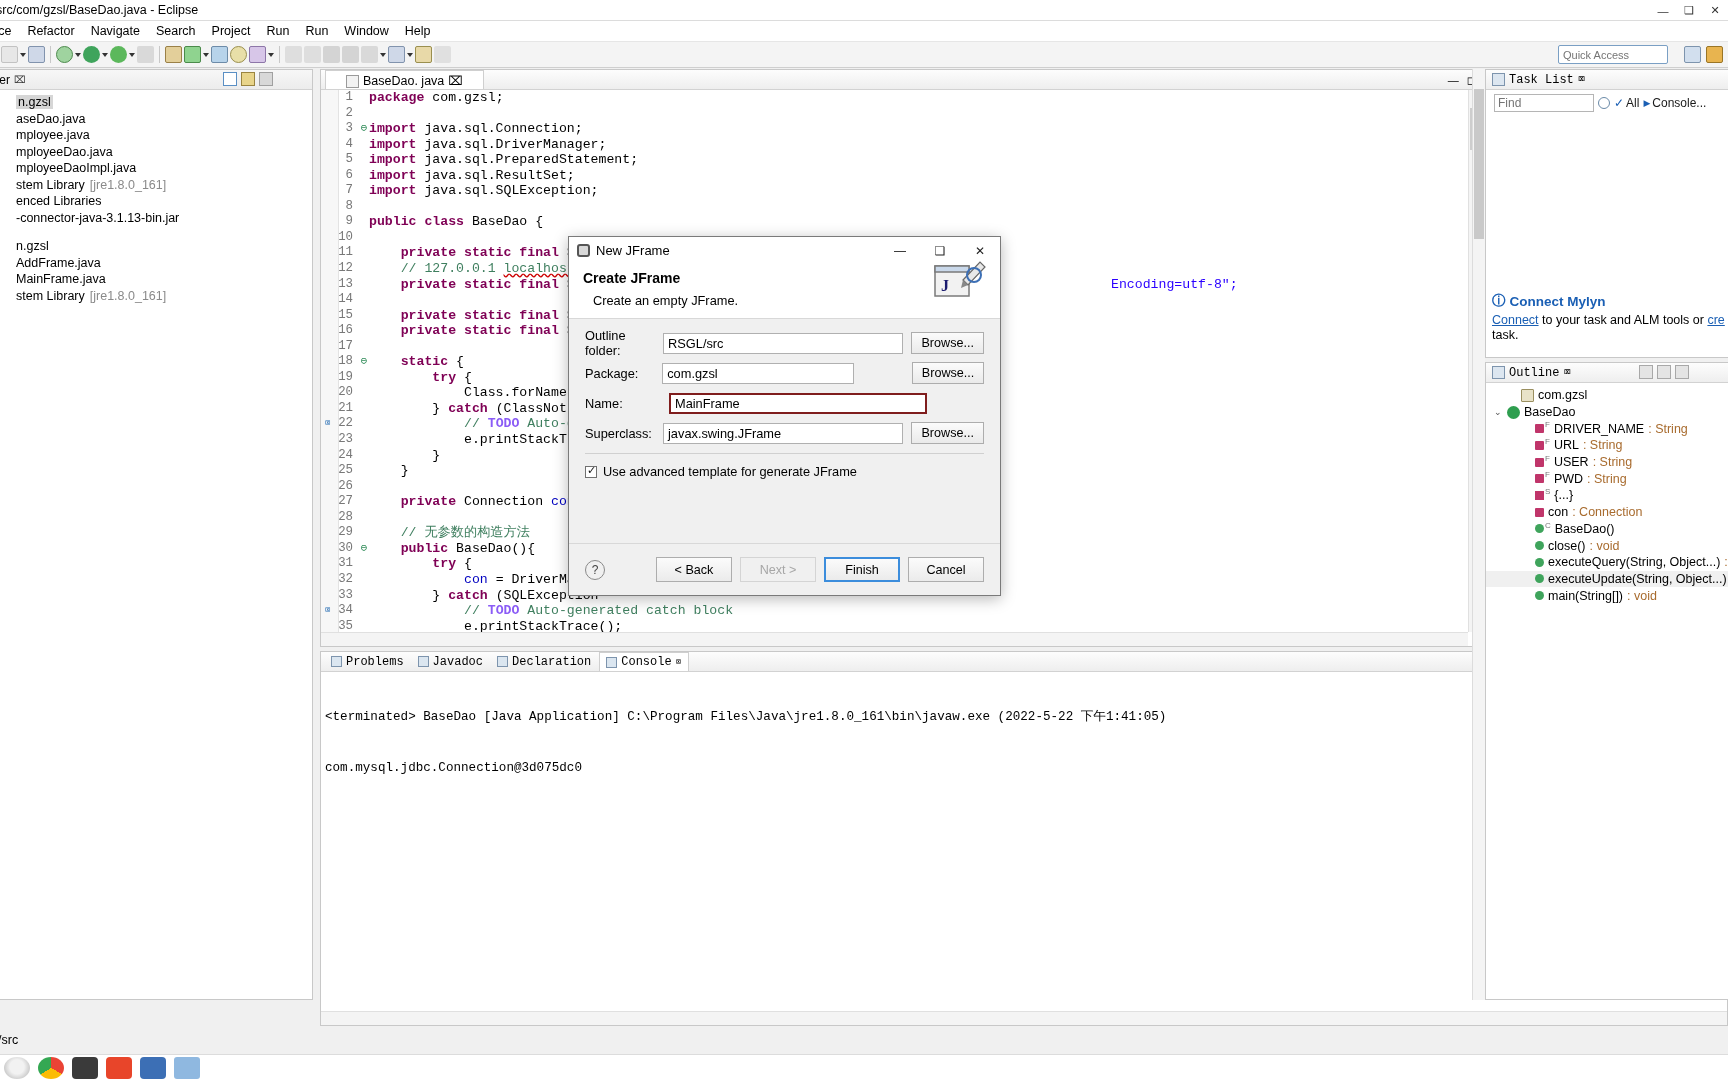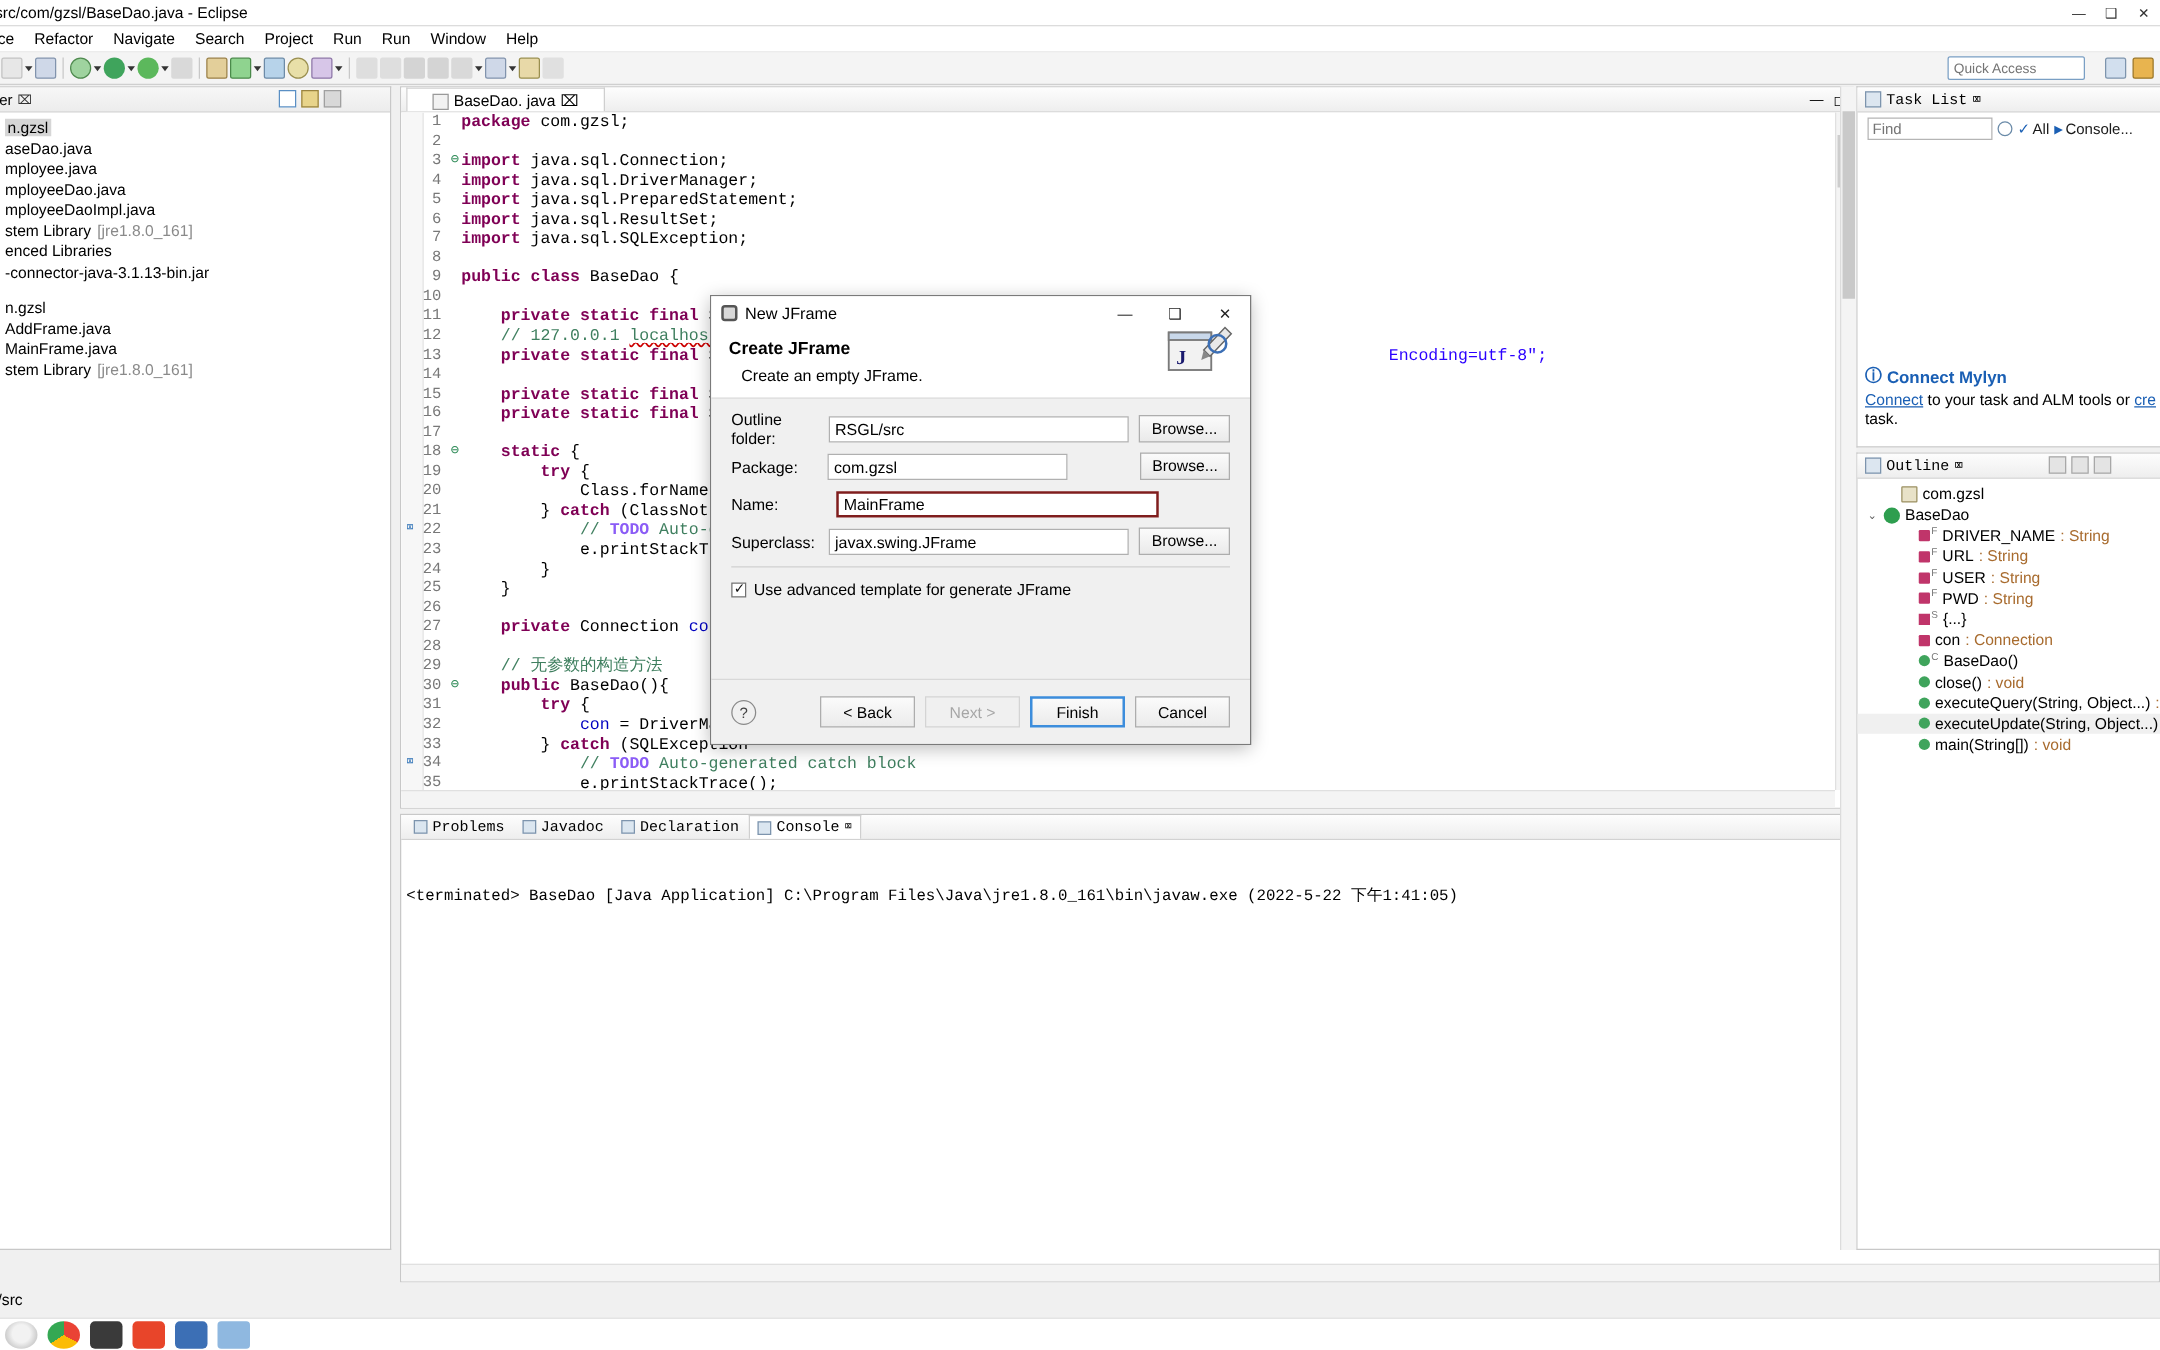--- a/index.html
+++ b/index.html
@@ -48,21 +48,21 @@
   
   #main { position:absolute; top:69px; left:0; right:0; bottom:54px; background:#f0f0f0; }
 
   
   #explorer { position:absolute; left:0; top:0; width:313px; bottom:26px; background:#fff; border:1px solid #c8c8c8; border-left:none; }
   #explorer-tabrow { height:20px; background:linear-gradient(#f7f7f7,#ececec); border-bottom:1px solid #d2d2d2; display:flex; align-items:center; position:relative; }
   .viewtab { font-size:12px; display:flex; align-items:center; gap:4px; padding:0 6px 0 2px; margin-left:-16px; }
   .viewtab .xmark { font-size:10px; color:#333; }
   .vtools { position:absolute; right:3px; top:2px; display:flex; gap:4px; align-items:center; }
   .vtool { width:14px; height:14px; }
-  #tree { padding:4px 0 0 4px; font-size:12.5px; }
+  #tree { padding:4px 0 0 16px; font-size:12.5px; }
   .trow { height:16.5px; display:flex; align-items:center; white-space:nowrap; padding-left:0; }
   .trow .tlabel { margin-left:0; }
   .sel-lbl { background:#d6d6d6; padding:0 2px; }
   .grey { color:#8a8a8a; }
   
   #editor { position:absolute; left:320px; top:0; right:245px; height:578px; background:#fff; border:1px solid #c8c8c8; }
   #editor-tabrow { height:20px; background:linear-gradient(#fdfdfd,#eeeeee); border-bottom:1px solid #d2d2d2; display:flex; align-items:center; position:relative; }
   #editor-tab { display:flex; align-items:flex-end; gap:4px; font-size:12.5px; padding:1px 20px; background:#fff; border:1px solid #cfcfcf; border-bottom:none; height:19px; margin-left:4px; }
   .ed-min { position:absolute; right:6px; top:4px; display:flex; gap:8px; }
   #code-wrap { position:absolute; top:20px; left:0; right:0; bottom:0; overflow:hidden; background:#fff; }
@@ -327,20 +327,21 @@
           <span style="width: 12px; height: 12px; display: inline-block; background: rgb(228, 228, 228); border: 1px solid rgb(176, 176, 176);"></span>
           <span style="width: 12px; height: 12px; display: inline-block; background: rgb(228, 228, 228); border: 1px solid rgb(176, 176, 176);"></span>
           <span style="width: 12px; height: 12px; display: inline-block; background: rgb(228, 228, 228); border: 1px solid rgb(176, 176, 176);"></span>
           <span style="width: 12px; height: 12px; display: inline-block; background: rgb(228, 228, 228); border: 1px solid rgb(176, 176, 176);"></span>
           <span style="width: 12px; height: 12px; display: inline-block; background: rgb(228, 228, 228); border: 1px solid rgb(176, 176, 176);"></span>
           <span style="width: 12px; height: 12px; display: inline-block; background: rgb(228, 228, 228); border: 1px solid rgb(176, 176, 176);"></span>
         </div>
       </div>
     <div id="console-body">
       <div>&lt;terminated&gt; BaseDao [Java Application] C:\Program Files\Java\jre1.8.0_161\bin\javaw.exe (2022-5-22 下午1:41:05)</div>
+      <div>com.mysql.jdbc.Connection@3d075dc0</div>
     </div>
     <div id="console-hscroll"></div>
   </div>
 
   <div id="tasklist">
     <div id="tl-tabrow">
       <div id="tl-tab">
         <span class="ico" style="background:#dce6f0;border:1px solid #7d94ad;"></span>
         <span>Task List</span>
         <span class="xmark">⌧</span>

